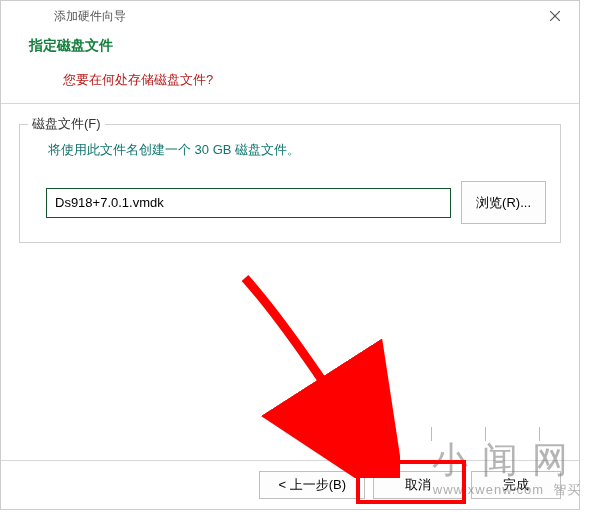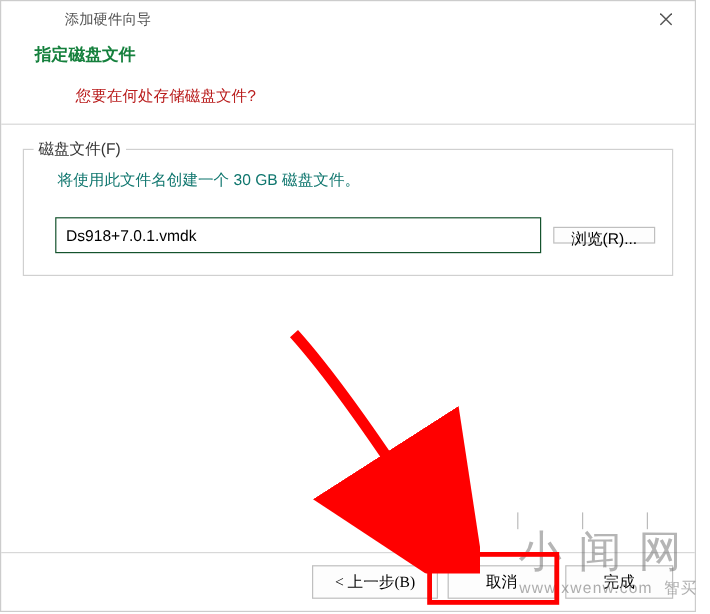--- a/index.html
+++ b/index.html
@@ -86,21 +86,21 @@
   .file-input {
     flex: 1;
     height: 30px;
     border: 1px solid #14532d;
     padding: 0 8px;
     font-size: 13px;
     font-family: inherit;
     background: #fff;
   }
   .browse-btn {
-    height: 14px;
+    height: 43px;
     padding: 0 14px;
     border: 1px solid #bfbfbf;
     background: #fdfdfd;
     font-size: 13px;
     font-family: inherit;
     cursor: pointer;
     white-space: nowrap;
   }
   .footer {
     position: absolute;
@@ -112,21 +112,21 @@
     display: flex;
     justify-content: flex-end;
     gap: 8px;
   }
   .footer button {
     height: 28px;
     padding: 0 18px;
     border: 1px solid #bfbfbf;
     background: #fdfdfd;
     font-size: 13px;
-    font-family: Liberation Serif, serif;
+    font-family: Liberation Sans, sans-serif;
     cursor: pointer;
     min-width: 90px;
   }
   .arrow-annot {
     position: absolute;
     left: 230px;
     top: 268px;
     pointer-events: none;
   }
   .red-box {

